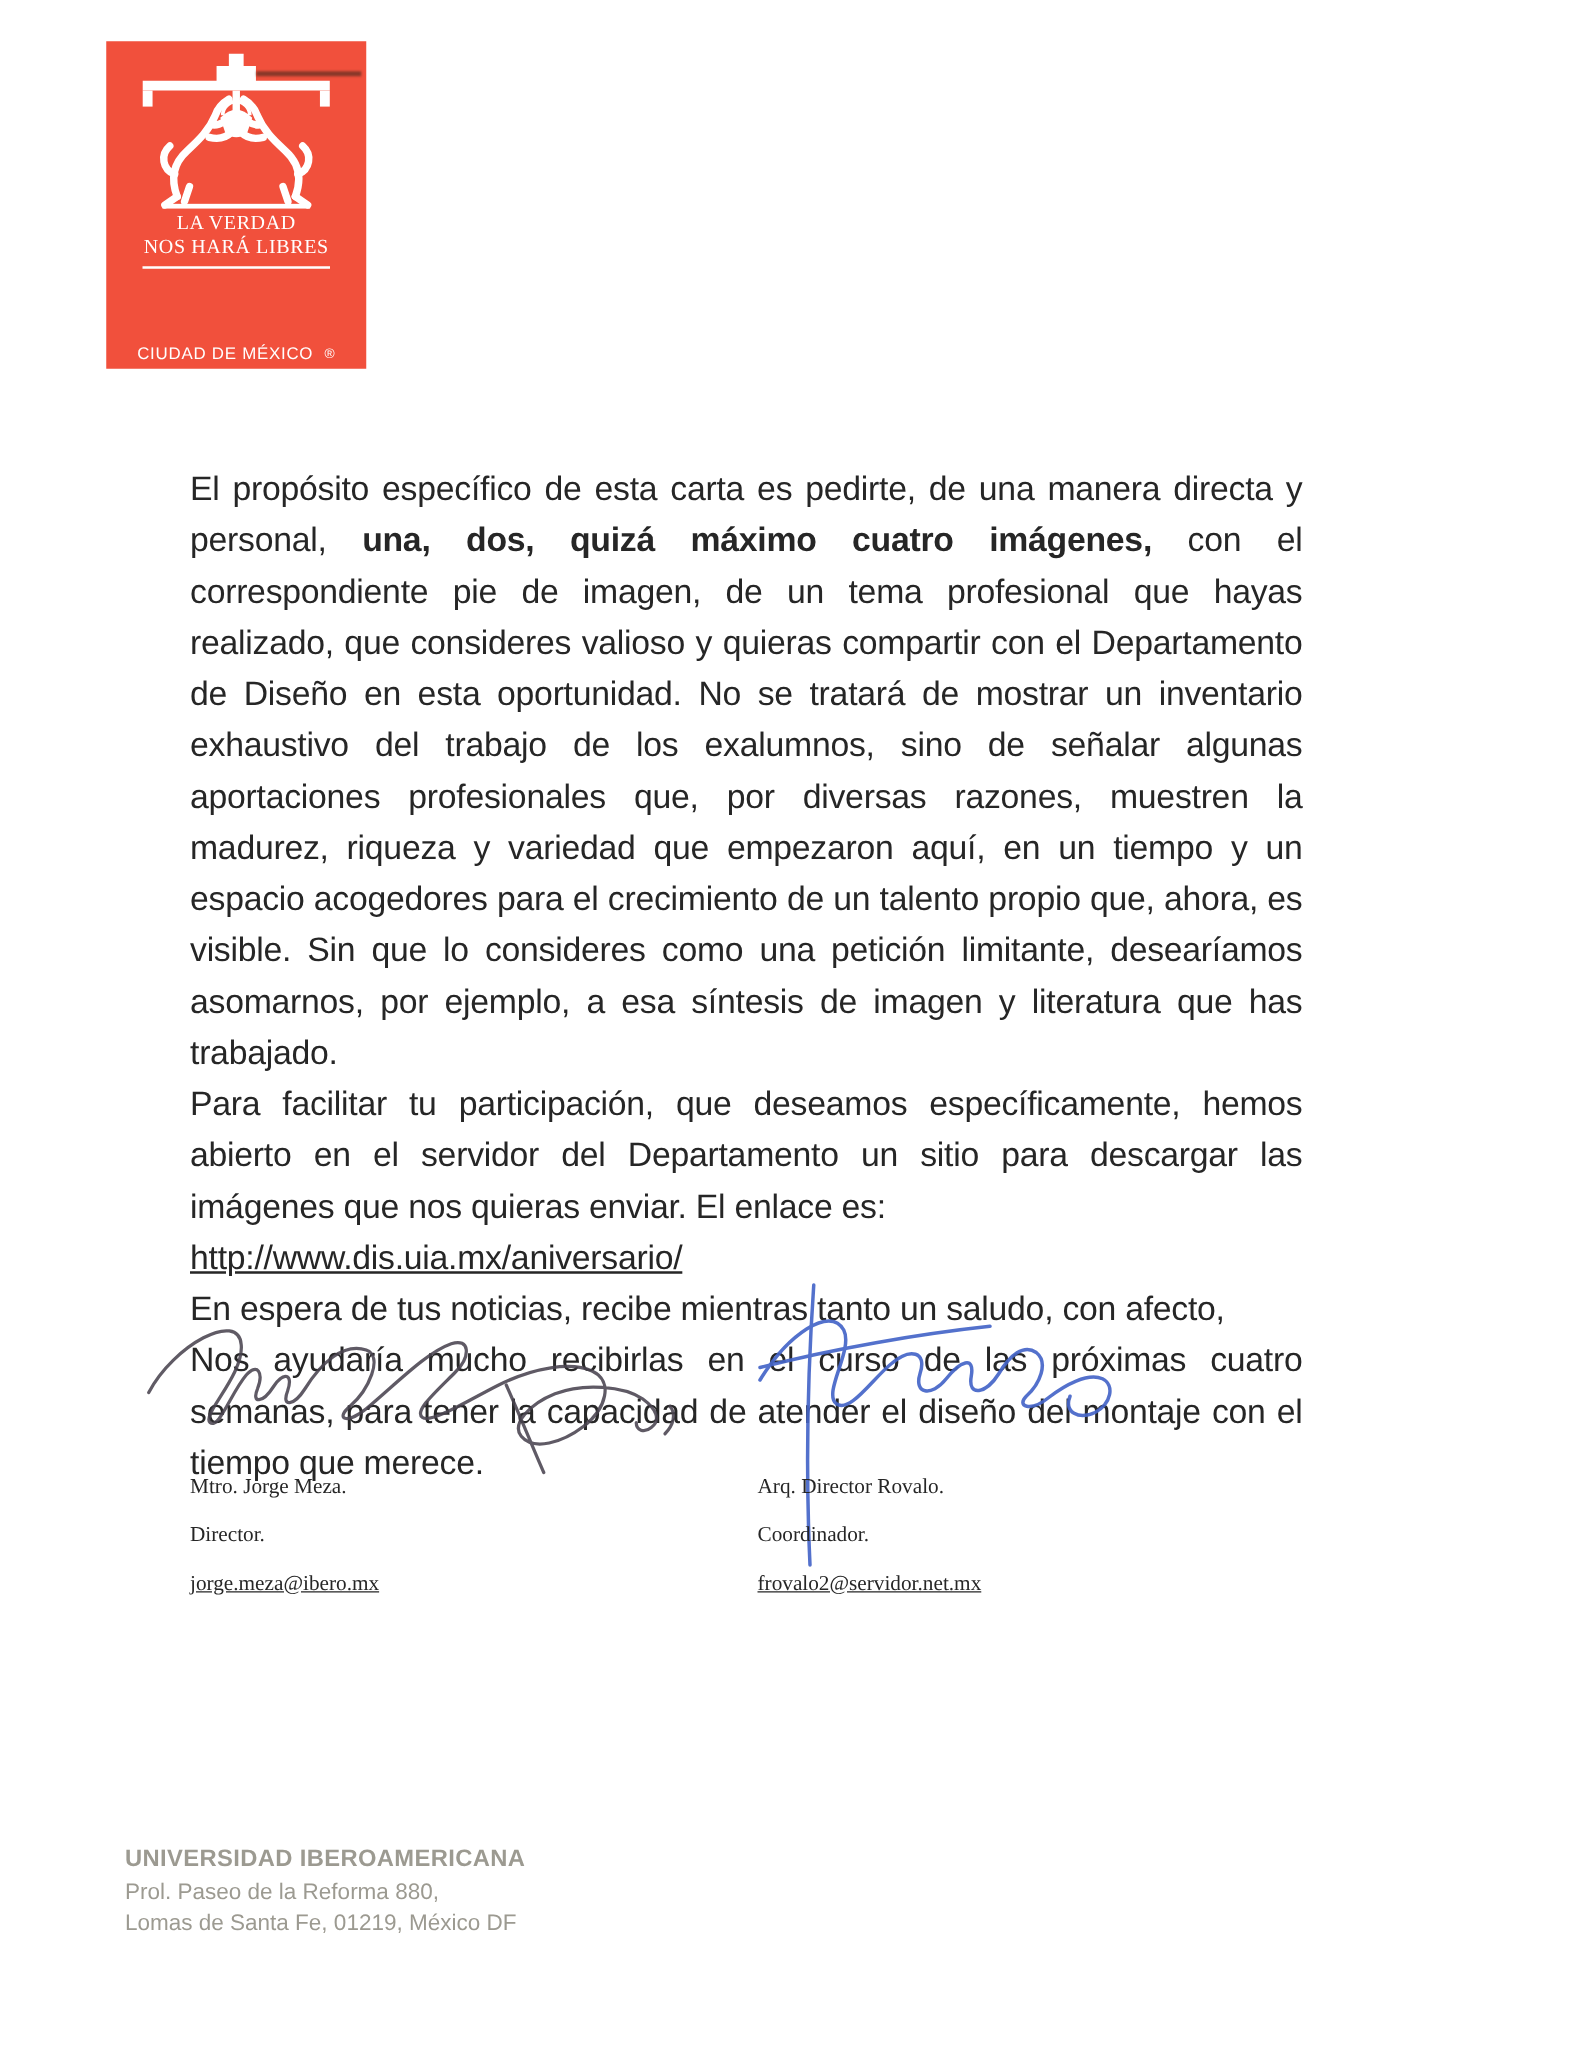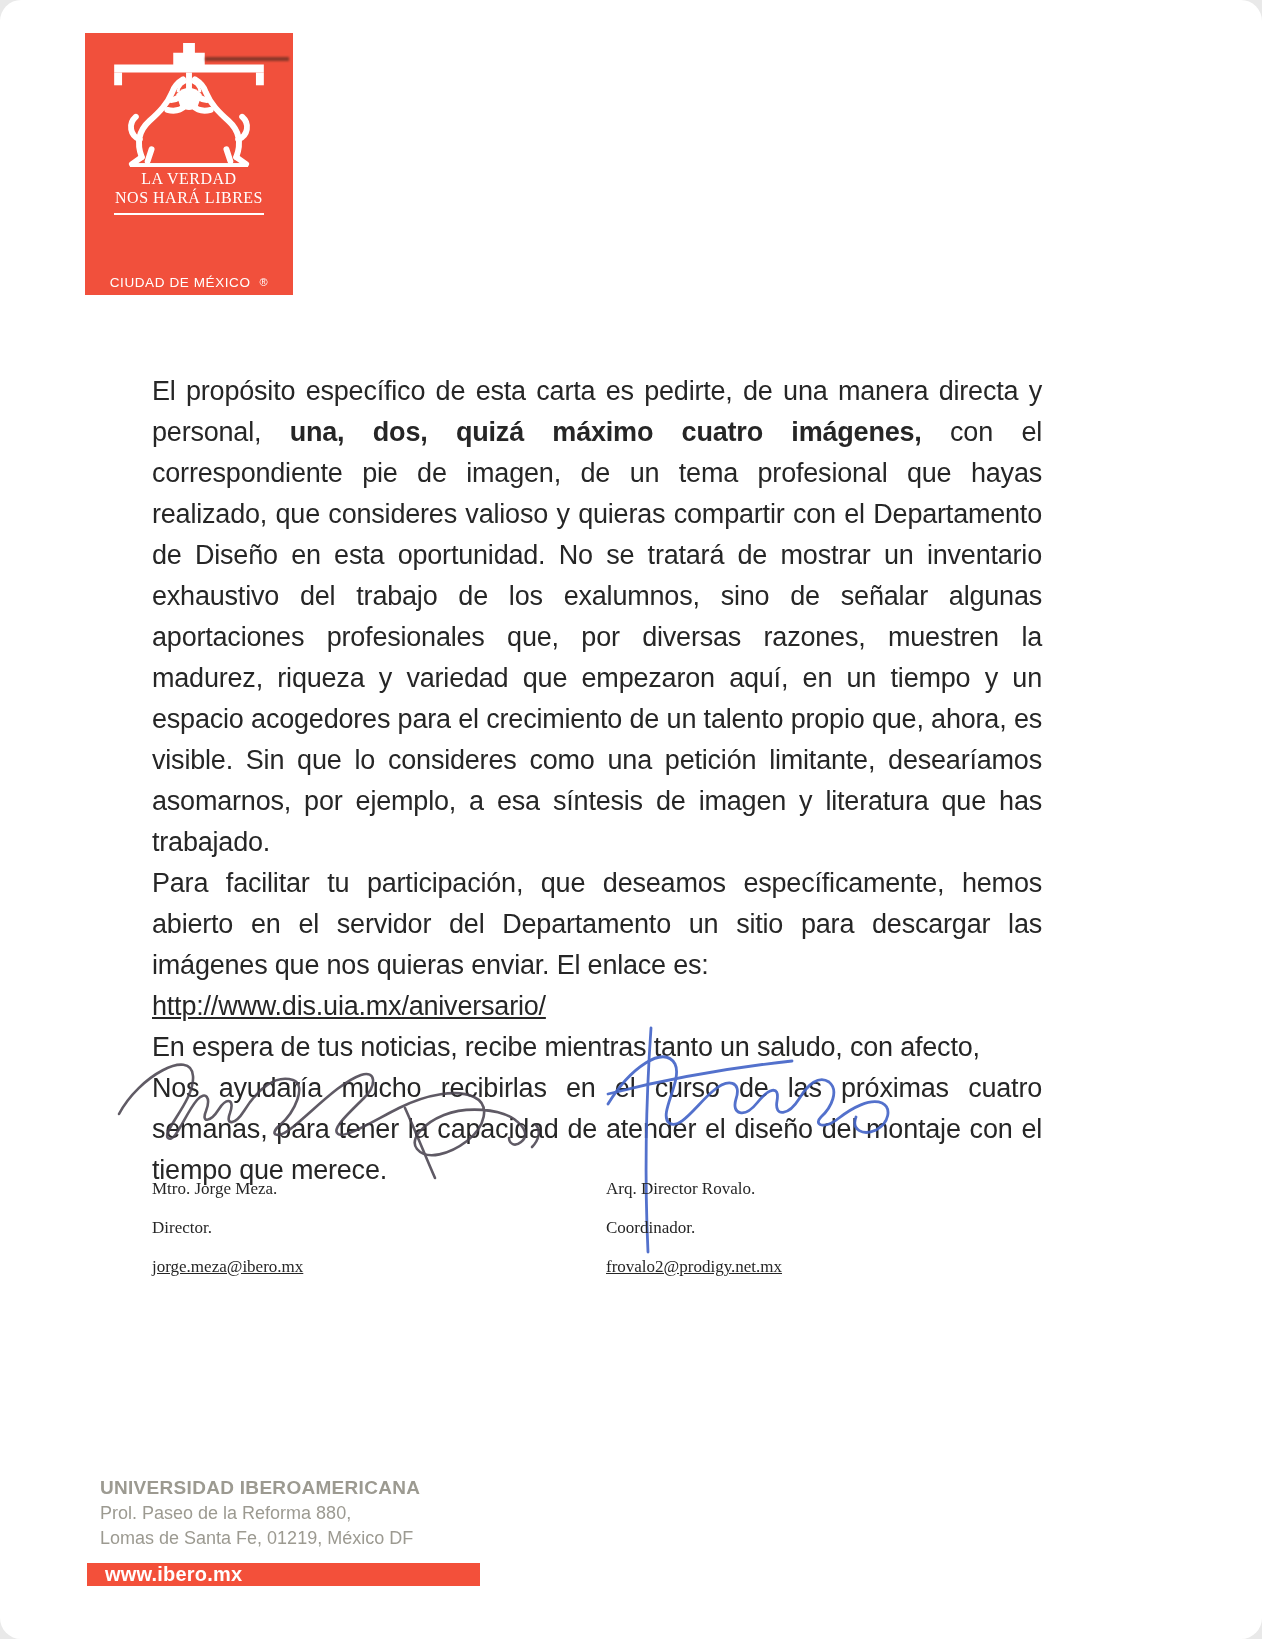--- a/index.html
+++ b/index.html
@@ -1,20 +1,20 @@
 <!DOCTYPE html>
 <html><head>
 <meta charset="utf-8">
 <style>
   * { margin:0; padding:0; box-sizing:border-box; }
   html,body { background:#e9e9e9; }
   .page {
     position:relative; width:1262px; height:1639px; margin:0 auto;
     background:#ffffff; overflow:hidden;
-    font-family:"Liberation Sans", sans-serif; color:#262626;border-radius:21px;
+    font-family:"Liberation Sans", sans-serif; color:#262626;
   }
 
   
   .crest-block {
     position:absolute; left:85px; top:33px; width:208px; height:262px;
     background:#f1503c; color:#fff; text-align:center;
   }
   .crest-svg { position:absolute; left:0; top:6px; width:208px; height:128px; }
   .motto { position:absolute; left:0; top:136px; width:100%;
     font-family:"Liberation Serif", serif; font-size:16px; line-height:19px; letter-spacing:.5px; }
@@ -139,24 +139,23 @@
   </svg>
 
   <div class="sig-col sig-left">
     <div class="row">Mtro. Jorge Meza.</div>
     <div class="row">Director.</div>
     <div class="row"><a href="#">jorge.meza@ibero.mx</a></div>
   </div>
   <div class="sig-col sig-right">
     <div class="row">Arq. Director Rovalo.</div>
     <div class="row">Coordinador.</div>
-    <div class="row"><a href="#">frovalo2@prodigy.net.mx</a></div>
+    <div class="row"><a href="#">frovalo2@servidor.net.mx</a></div>
   </div>
 
   <div class="footer-address">
     <div class="uni">UNIVERSIDAD IBEROAMERICANA</div>
     <div class="addr">Prol. Paseo de la Reforma 880,</div>
     <div class="addr">Lomas de Santa Fe, 01219, México DF</div>
   </div>
-  <div class="web-bar"><span>www.ibero.mx</span></div>
 
 
 </div>
 
 </body></html>

